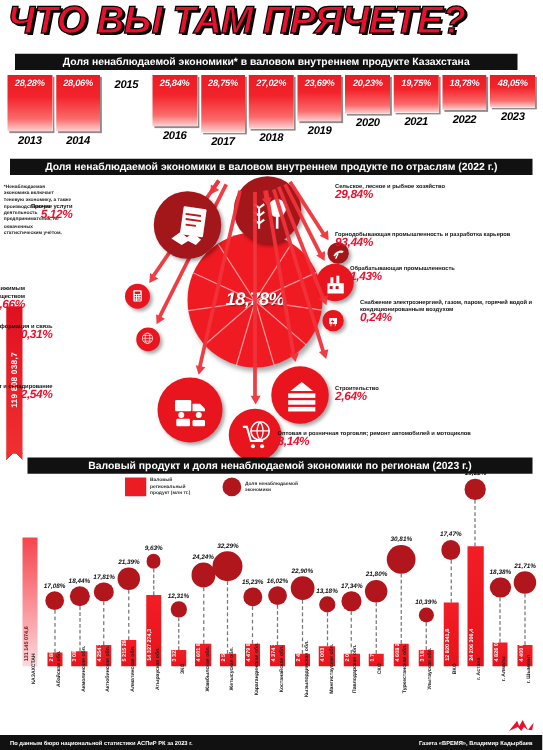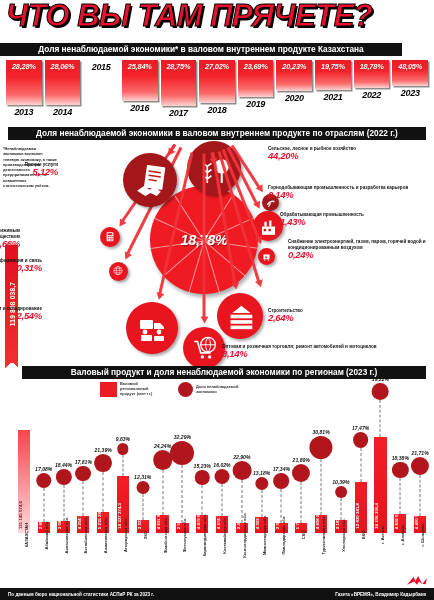--- a/index.html
+++ b/index.html
@@ -16,21 +16,21 @@
     text-shadow: 2px 2px 0 #000;
     white-space:nowrap;
   }
 
   
   .sec-head {
     position:absolute; background:#111; color:#fff;
     font-size:8.3px; font-weight:bold; text-align:center;
     line-height:13px; height:13px;
   }
-  #sec1-head { left:0; top:43px; width:402px; }
+  #sec1-head { left:12px; top:43px; width:402px; }
   #sec2-head { left:8px; top:127px; width:418px; }
   #sec3-head { left:22px; top:366px; width:404px; }
 
   
   #years { position:absolute; left:6px; top:60px; width:422px; height:62px; display:flex; gap:3px; }
   .yr { flex:1; display:flex; flex-direction:column; align-items:center; }
   .yr-bar {
     width:100%; position:relative;
     background:linear-gradient(to bottom,#ec1c24 0%,#f3232b 38%,#fb6a6a 78%,#fdd3d3 100%);
     box-shadow:1.5px 1.5px 0 rgba(0,0,0,.45);
@@ -251,31 +251,31 @@
 <div class="bub dark" style="left: 187px; top: 1px; width: 54px; height: 54px;">
       <svg width="33" height="33" viewBox="0 0 30 32">
         <g fill="#fff">
           <path d="M8 30 V14 M8 14 l-4-3 M8 14 l4-3 M8 20 l-4-3 M8 20 l4-3 M8 26 l-4-3 M8 26 l4-3" stroke="#fff" stroke-width="1.6" fill="none"></path>
           <circle cx="22" cy="14" r="7"></circle>
           <rect x="21" y="18" width="2" height="12"></rect>
         </g>
       </svg>
     </div>
     <div class="arw" style="left: 211.566px; top: 11.4467px; width: 8.26864px; transform: rotate(81.6341deg);"></div>
-    <div class="slab r" style="left: 268px; top: 6px; width: 160px;"><span>Сельское, лесное и рыбное хозяйство</span><span class="pct">44,20%</span></div>
+    <div class="slab r" style="left: 268px; top: 6px; width: 160px;"><span>Сельское, лесное и рыбное хозяйство</span><span class="pct">29,84%</span></div>
     <div class="bub dark" style="left: 261.5px; top: 53.5px; width: 17px; height: 17px;">
       <svg width="11" height="11" viewBox="0 0 30 32">
         <g fill="#fff">
           <path d="M4 22 C10 10 24 8 28 12 L24 16 C20 13 12 16 8 24 Z"></path>
           <rect x="12" y="16" width="3" height="14" transform="rotate(25 13 20)"></rect>
         </g>
       </svg>
     </div>
     <div class="arw" style="left: 232.249px; top: 3.65765px; width: 50.9907px; transform: rotate(57.0948deg);"></div>
-    <div class="slab r" style="left: 268px; top: 45px; width: 160px;"><span>Горнодобывающая промышленность и разработка карьеров</span><span class="pct">0,14%</span></div>
+    <div class="slab r" style="left: 268px; top: 45px; width: 160px;"><span>Горнодобывающая промышленность и разработка карьеров</span><span class="pct">93,44%</span></div>
     <div class="bub bright" style="left: 253px; top: 71px; width: 30px; height: 30px;">
       <svg width="19" height="19" viewBox="0 0 30 32">
         <g fill="#fff">
           <rect x="4" y="16" width="22" height="14"></rect>
           <rect x="8" y="8" width="4" height="8"></rect>
           <rect x="16" y="6" width="4" height="10"></rect>
           <rect x="7" y="20" width="4" height="4" fill="#c0151b"></rect>
           <rect x="15" y="20" width="4" height="4" fill="#c0151b"></rect>
         </g>
       </svg>

